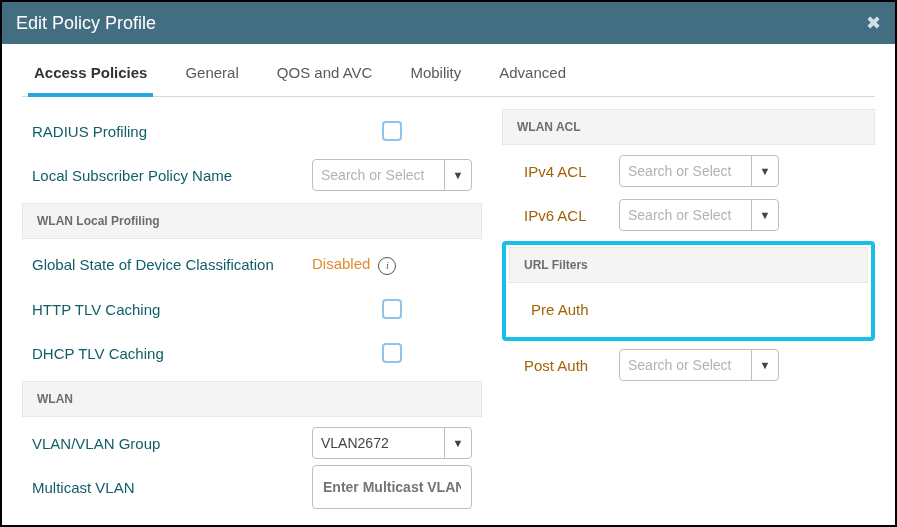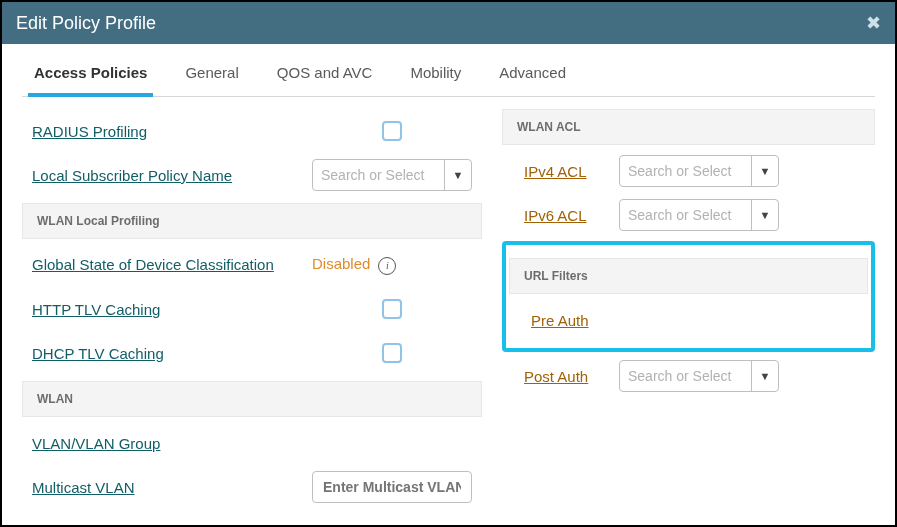--- a/index.html
+++ b/index.html
@@ -13,46 +13,46 @@
   
   .tabs{display:flex;gap:26px;border-bottom:1px solid #d8d8d8;padding:0 6px; margin-top:6px;}
   .tab{padding:14px 6px 12px 6px;color:#5a5a5a;cursor:pointer;font-size:15px;}
   .tab.active{color:#333;font-weight:600;border-bottom:4px solid #2aa6de;margin-bottom:-1px;}
   
   .body-cols{display:flex;gap:20px;margin-top:12px;}
   .col-left{flex:0 0 460px;}
   .col-right{flex:1;}
   
   .row{display:flex;align-items:center;height:44px;padding-left:10px;}
-  .row .label{flex:0 0 280px;color:#115e67;font-size:15px;text-decoration:underline;}
+  .row .label{flex:0 0 280px;color:#115e67;font-size:15px;}
   .row .label.twolines{line-height:1.15;}
   .row .control{flex:0 0 160px;}
   
   .chk{width:20px;height:20px;border:2px solid #8fc3e8;border-radius:4px;background:#fff;box-sizing:border-box;}
   .chk-wrap{width:160px;display:flex;justify-content:center;}
   
   .sel{display:flex;width:160px;height:32px;border:1px solid #bfbfbf;border-radius:4px;overflow:hidden;box-sizing:border-box;background:#fff;}
   .sel .val{flex:1;padding:0 8px;display:flex;align-items:center;font-size:14px;color:#444;text-align:right;}
   .sel .val.placeholder{color:#b2b2b2;}
   .sel .caret{width:26px;border-left:1px solid #bfbfbf;display:flex;align-items:center;justify-content:center;color:#444;font-size:11px;}
   .sel .caret::before{content:"\25BC";}
   
-  .tinput{width:160px;height:32px;border:1px solid #bfbfbf;border-radius:4px;padding:0 10px;box-sizing:border-box;font-size:14px;color:#9c9c9c;font-weight:600;}
+  .tinput{width:160px;height:44px;border:1px solid #bfbfbf;border-radius:4px;padding:0 10px;box-sizing:border-box;font-size:14px;color:#9c9c9c;font-weight:600;}
   
   .section-header{background:#f4f4f4;border:1px solid #e7e7e7;padding:10px 14px;font-weight:700;color:#6d6d6d;margin:6px 0 4px 0;font-size:12px;}
   
   .col-right .section-header{margin-top:0;}
   .col-right .row .label{flex:0 0 95px;color:#a16207;font-size:15px;}
   .col-right .row{padding-left:22px;}
   
   .status-disabled{color:#e08b2e;font-size:15px;}
   .info-icon{display:inline-flex;width:16px;height:16px;border:1px solid #555;border-radius:50%;align-items:center;justify-content:center;font-size:10px;font-family:Georgia,serif;font-style:italic;color:#555;margin-left:4px;}
   
   .hl-box{border:4px solid #18bfe8;border-radius:4px;padding:2px 3px 6px 3px;margin:4px 0 2px 0;}
-  .hl-box .section-header{margin-top:11px;}
+  .hl-box .section-header{margin-top:0;}
 </style>
 </head>
 <body>
 <div class="window">
 
 <div class="titlebar">
   <span class="title">Edit Policy Profile</span>
   <span class="close">✖</span>
 </div>
 
@@ -108,20 +108,26 @@
         <div class="label">DHCP TLV Caching</div>
         <div class="control chk-wrap">
               <div class="chk"></div>
             </div>
       </div>
 
       <div class="section-header">WLAN</div>
 
       <div class="row">
         <div class="label">VLAN/VLAN Group</div>
+        <div class="control">
+          <div class="sel">
+            <div class="val">VLAN2672</div>
+            <div class="caret"></div>
+          </div>
+        </div>
       </div>
 
       <div class="row">
         <div class="label">Multicast VLAN</div>
         <div class="control">
           <input class="tinput" type="text" placeholder="Enter Multicast VLAN" style="">
         </div>
       </div>
 
     </div>

